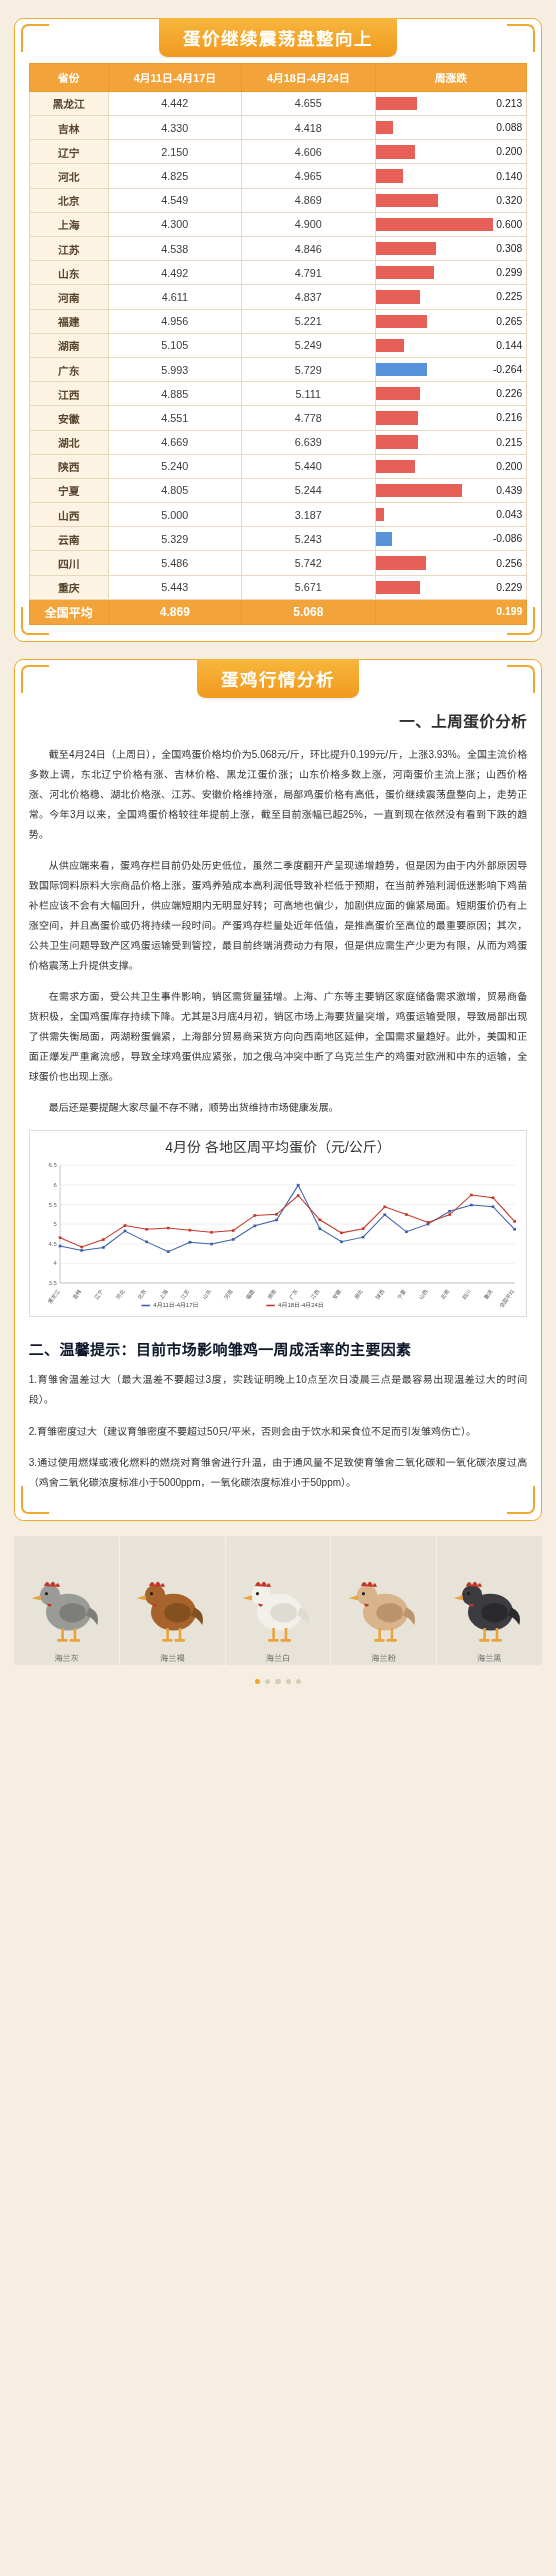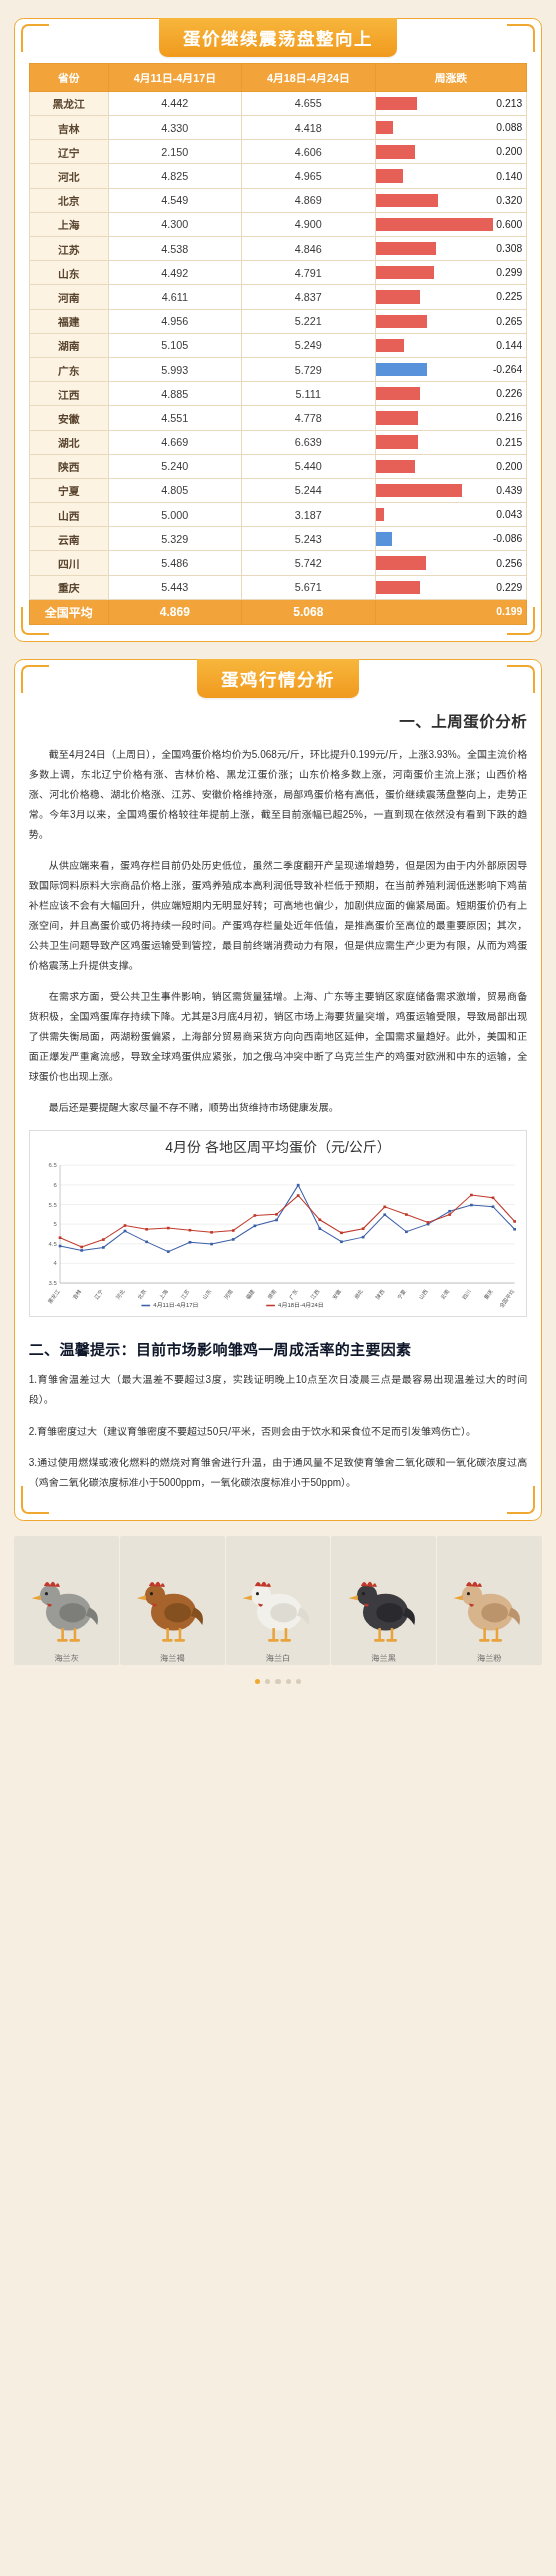--- a/index.html
+++ b/index.html
@@ -626,50 +626,50 @@
           <circle cx="35" cy="59" r="3" fill="#20201e"></circle>
           <path d="M118 86 q22 8 16 34 q-10 -16 -22 -18 z" fill="#dedbd2"></path>
           <rect x="64" y="126" width="5" height="24" fill="#e8a33d"></rect>
           <rect x="88" y="126" width="5" height="24" fill="#e8a33d"></rect>
           <path d="M58 150 h16 M82 150 h16" stroke="#e8a33d" stroke-width="5" stroke-linecap="round"></path>
         </svg>
         <div class="cap">海兰白</div>
       </div>
       <div class="photo">
         <svg class="hen" width="77" height="88" viewBox="0 0 150 170">
+          <ellipse cx="78" cy="95" rx="44" ry="36" fill="#d8b48c"></ellipse>
+          <ellipse cx="86" cy="96" rx="26" ry="19" fill="#bb946c"></ellipse>
+          <circle cx="42" cy="62" r="20" fill="#d8b48c"></circle>
+          <path d="M30 44 q6 -14 12 -2 q6 -13 11 1 q5 -10 8 3 z" fill="#c0392b"></path>
+          <path d="M36 78 q4 12 10 2 z" fill="#c0392b"></path>
+          <polygon points="24,62 6,68 24,72" fill="#e8a33d"></polygon>
+          <circle cx="35" cy="59" r="3" fill="#20201e"></circle>
+          <path d="M118 86 q22 8 16 34 q-10 -16 -22 -18 z" fill="#bb946c"></path>
+          <rect x="64" y="126" width="5" height="24" fill="#e8a33d"></rect>
+          <rect x="88" y="126" width="5" height="24" fill="#e8a33d"></rect>
+          <path d="M58 150 h16 M82 150 h16" stroke="#e8a33d" stroke-width="5" stroke-linecap="round"></path>
+        </svg>
+        <div class="cap">海兰粉</div>
+      </div>
+      <div class="photo">
+        <svg class="hen" width="77" height="88" viewBox="0 0 150 170">
           <ellipse cx="78" cy="95" rx="44" ry="36" fill="#3b3b40"></ellipse>
           <ellipse cx="86" cy="96" rx="26" ry="19" fill="#2a2a2e"></ellipse>
           <circle cx="42" cy="62" r="20" fill="#3b3b40"></circle>
           <path d="M30 44 q6 -14 12 -2 q6 -13 11 1 q5 -10 8 3 z" fill="#c0392b"></path>
           <path d="M36 78 q4 12 10 2 z" fill="#c0392b"></path>
           <polygon points="24,62 6,68 24,72" fill="#e8a33d"></polygon>
           <circle cx="35" cy="59" r="3" fill="#20201e"></circle>
           <path d="M118 86 q22 8 16 34 q-10 -16 -22 -18 z" fill="#2a2a2e"></path>
           <rect x="64" y="126" width="5" height="24" fill="#e8a33d"></rect>
           <rect x="88" y="126" width="5" height="24" fill="#e8a33d"></rect>
           <path d="M58 150 h16 M82 150 h16" stroke="#e8a33d" stroke-width="5" stroke-linecap="round"></path>
         </svg>
         <div class="cap">海兰黑</div>
       </div>
-      <div class="photo">
-        <svg class="hen" width="77" height="88" viewBox="0 0 150 170">
-          <ellipse cx="78" cy="95" rx="44" ry="36" fill="#d8b48c"></ellipse>
-          <ellipse cx="86" cy="96" rx="26" ry="19" fill="#bb946c"></ellipse>
-          <circle cx="42" cy="62" r="20" fill="#d8b48c"></circle>
-          <path d="M30 44 q6 -14 12 -2 q6 -13 11 1 q5 -10 8 3 z" fill="#c0392b"></path>
-          <path d="M36 78 q4 12 10 2 z" fill="#c0392b"></path>
-          <polygon points="24,62 6,68 24,72" fill="#e8a33d"></polygon>
-          <circle cx="35" cy="59" r="3" fill="#20201e"></circle>
-          <path d="M118 86 q22 8 16 34 q-10 -16 -22 -18 z" fill="#bb946c"></path>
-          <rect x="64" y="126" width="5" height="24" fill="#e8a33d"></rect>
-          <rect x="88" y="126" width="5" height="24" fill="#e8a33d"></rect>
-          <path d="M58 150 h16 M82 150 h16" stroke="#e8a33d" stroke-width="5" stroke-linecap="round"></path>
-        </svg>
-        <div class="cap">海兰粉</div>
-      </div>
     </div>
 
   <div class="dots">
     <div class="dot on"></div>
     <div class="dot"></div>
     <div class="dot"></div>
     <div class="dot"></div>
     <div class="dot"></div>
   </div>
 

